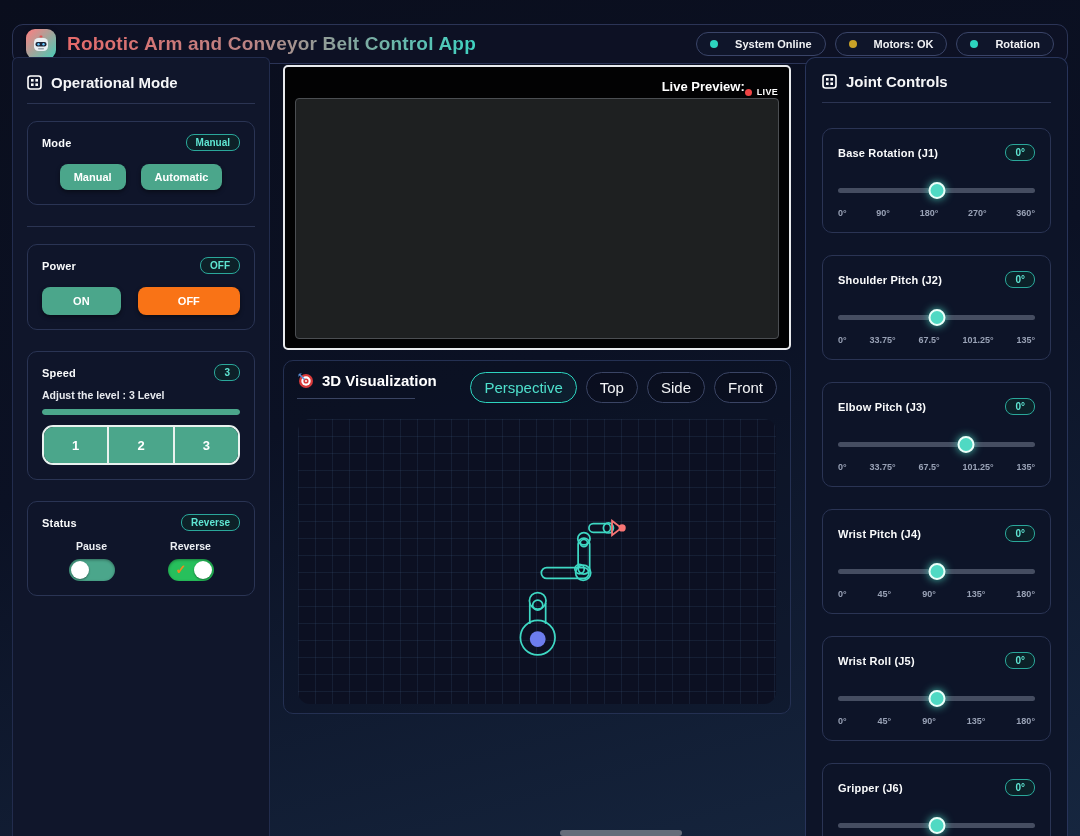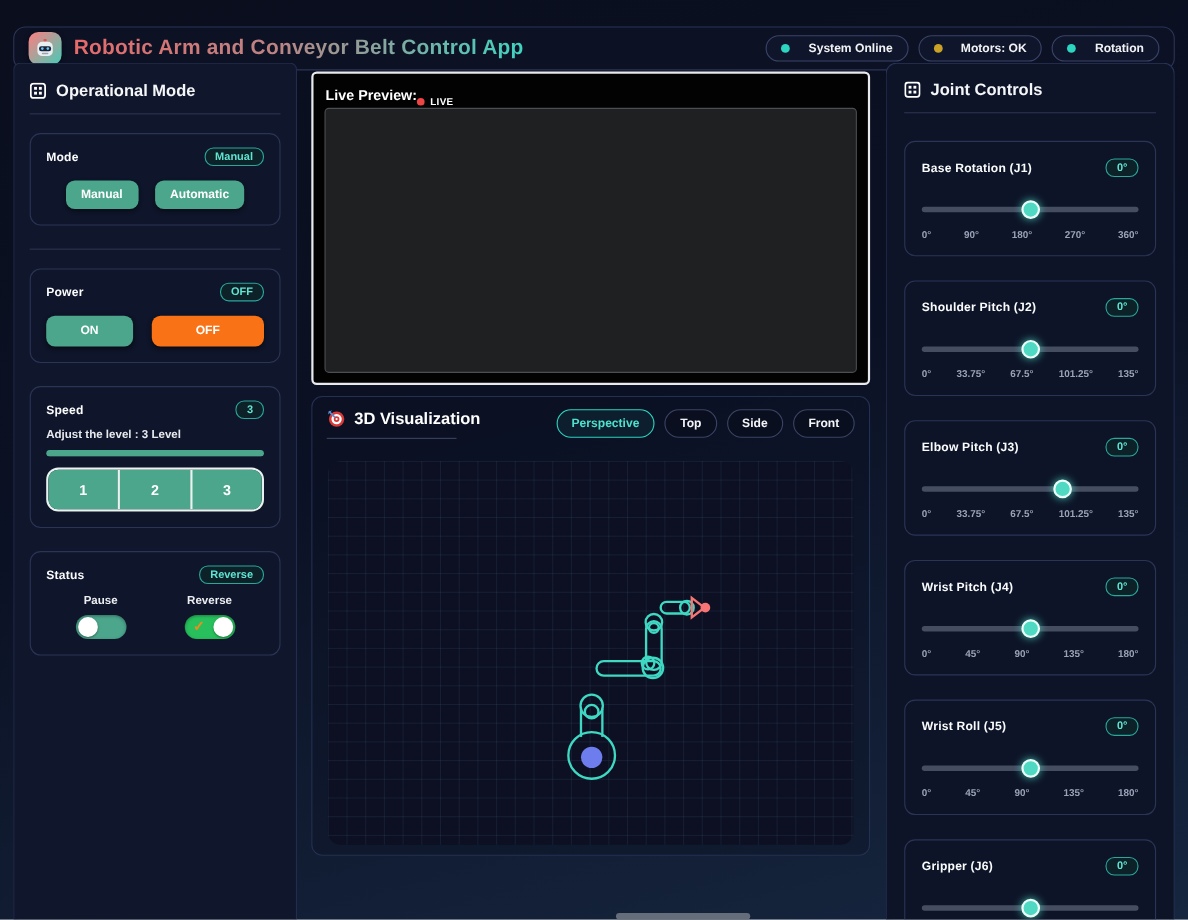--- a/index.html
+++ b/index.html
@@ -66,37 +66,37 @@
   .switch.on { background:#27c05c; }
   .knob-sw { position:absolute; top:2px; left:2px; width:18px; height:18px;
     border-radius:50%; background:#fff; box-shadow:0 1px 2px rgba(0,0,0,.4); }
   .switch.on .knob-sw { left:auto; right:2px; }
   .switch .check { display:none; }
   .switch.on .check { display:block; position:absolute; left:8px; top:3px;
     font-size:13px; font-weight:800; color:#ee8c1e; }
   
   .live-panel { position:absolute; left:283px; top:65px; width:508px; height:285px;
     background:#020203; border:2px solid #e8eaed; border-radius:5px; padding:8px 11px; }
-  .live-head { display:flex; justify-content:flex-start; align-items:center; }
+  .live-head { display:flex; justify-content:flex-end; align-items:center; }
   .live-title { font-size:13px; font-weight:800; color:#fff; }
   .live-ind { display:flex; align-items:center; gap:5px;margin-top:12px; }
   .live-ind .dot { width:7px; height:7px; }
   .live-text { font-size:9px; font-weight:800; color:#fff; letter-spacing:.3px; }
   .video-area { position:absolute; left:10px; right:10px; top:31px; bottom:9px;
     background:#1e2021; border:1px solid #4b4e52; border-radius:4px; }
   
-  .viz-panel { position:absolute; left:283px; top:360px; width:508px; height:418px;
+  .viz-panel { position:absolute; left:283px; top:360px; width:508px; height:354px;
     border:1px solid #243052; border-radius:10px; background:rgba(11,16,34,.35); }
   .viz-head { display:flex; align-items:flex-start; padding:11px 13px 0; }
   .viz-title-wrap { display:flex; flex-direction:column; gap:9px; }
   .viz-title { display:flex; align-items:center; gap:8px; font-size:15px; font-weight:800; color:#fff; }
   .viz-underline { height:1px; width:118px; background:#3a4462; }
   .view-buttons { margin-left:auto; display:flex; gap:9px; }
   .view-btn { border:1.5px solid #3a4464; background:rgba(10,14,28,.6); color:#f3f4f6;
-    font-family:inherit; font-size:11px; font-weight:700; padding:6px 13px;
+    font-family:inherit; font-size:15px; font-weight:400; padding:6px 13px;
     border-radius:16px; cursor:pointer;text-align:right; }
   .view-btn.active { border-color:#2dd4bf; color:#4ee0cc; background:rgba(45,212,191,.07); }
   .grid-area { position:absolute; left:14px; right:14px; top:58px; bottom:9px;
     border-radius:12px; background-color:#0c1022; overflow:hidden;
     background-image:linear-gradient(rgba(90,130,170,.13) 1px,transparent 1px),
       linear-gradient(90deg,rgba(90,130,170,.13) 1px,transparent 1px);
     background-size:17px 17px; }
   .grid-area svg { position:absolute; inset:0; width:100%; height:100%; }
   
   .joint-card { border:1px solid #2a3454; border-radius:10px; background:rgba(14,20,40,.5);

